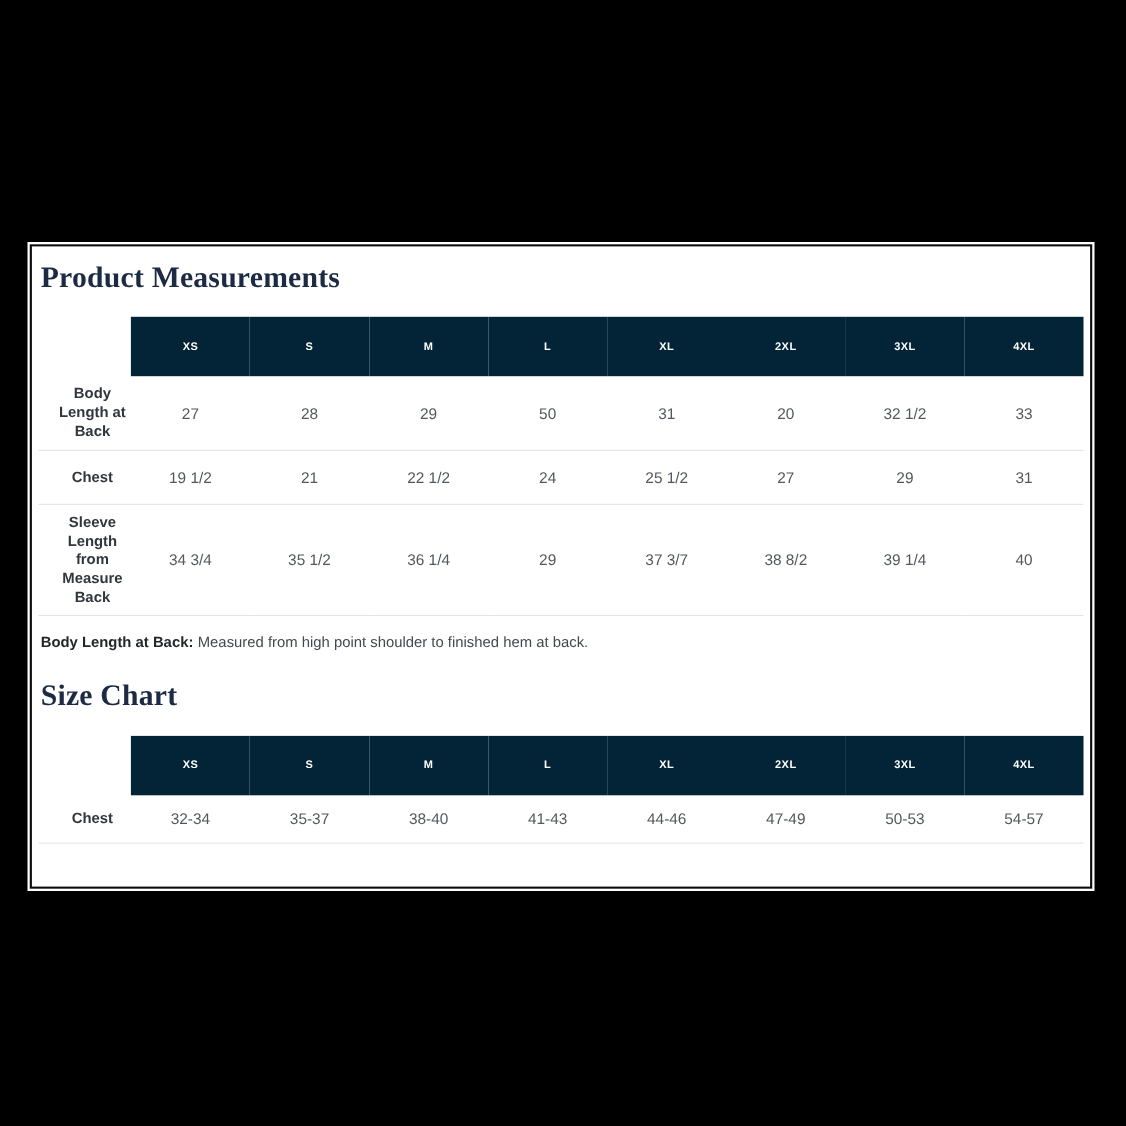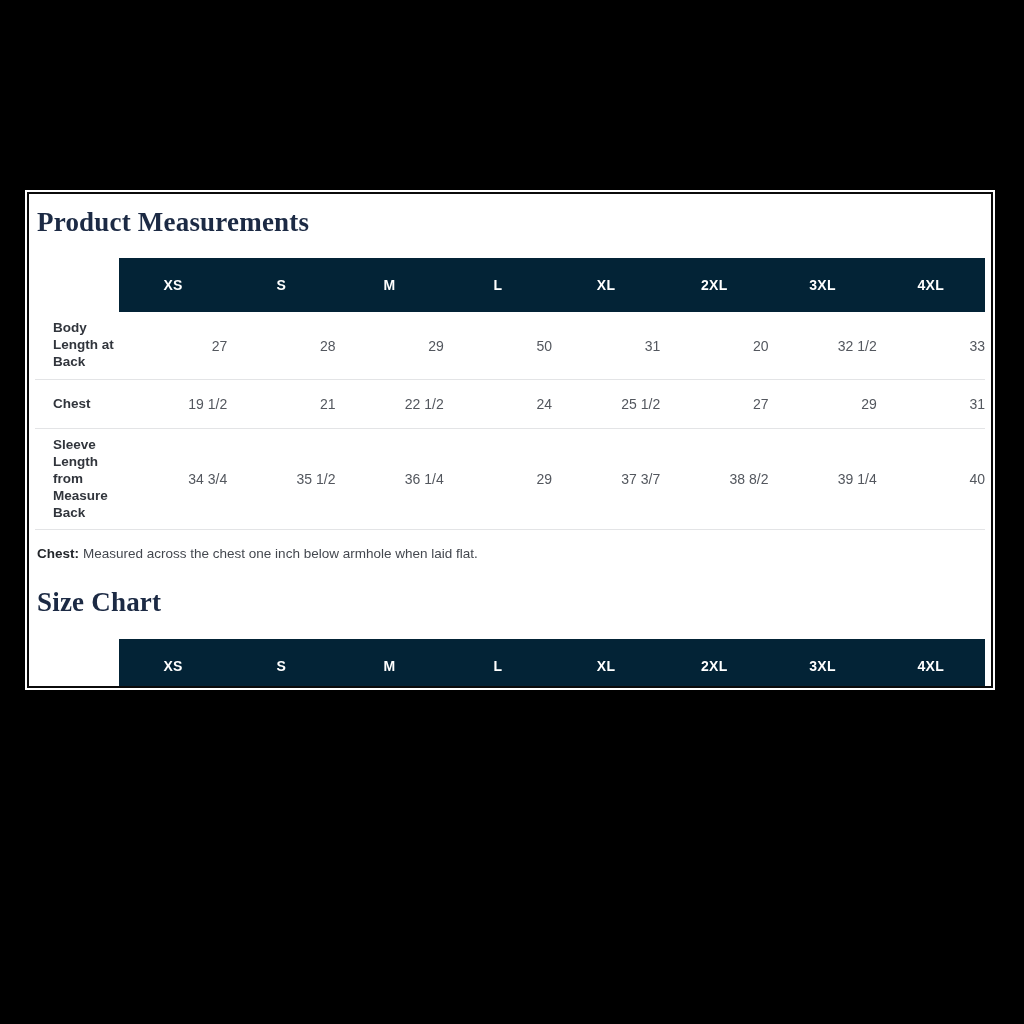--- a/index.html
+++ b/index.html
@@ -18,22 +18,22 @@
   *{margin:0;padding:0;box-sizing:border-box;}
   html,body{width:1024px;height:1024px;}
   body{
     background:var(--bg);
     font-family:"Liberation Sans","DejaVu Sans",sans-serif;
     position:relative;
     overflow:hidden;
   }
   .panel{
     position:absolute;
-    left:27px; top:192px;
-    width:966px; height:496px;
+    left:27px; top:222px;
+    width:966px; height:586px;
     background:var(--panel-bg);
     border:2px solid var(--panel-border);
     outline:2px solid #ffffff;
     padding:12px 16px 0 6px;
     overflow:hidden;
   }
   h1.section-title{
     font-family:"Liberation Serif","DejaVu Serif",serif;
     font-size:27px;
     font-weight:700;
@@ -46,46 +46,46 @@
   h1.second{margin-top:10px;margin-bottom:20px;}
   table.size-table{
     border-collapse:collapse;
     table-layout:fixed;
     width:950px;
     margin-left:0;
   }
   table.size-table thead th{
     background:var(--header-bg);
     color:var(--header-text);
-    font-size:14px;
+    font-size:10px;
     font-weight:700;
     letter-spacing:0.4px;
     height:54px;
     text-align:center;
     vertical-align:middle;
   }
   table.size-table thead th.corner{
     background:transparent;
     width:84px;
   }
   table.size-table tbody tr{
     border-bottom:1px solid var(--divider);
   }
   table.size-table tbody th.rowlabel{
-    text-align:left;
+    text-align:center;
     font-size:13.5px;
     font-weight:700;
     color:var(--label-text);
     line-height:1.25;
     padding:8px 4px 8px 18px;
     vertical-align:middle;
     margin-top:10px;
   }
   table.size-table tbody td{
-    text-align:right;
+    text-align:center;
     font-size:14px;
     color:var(--value-text);
     padding:16px 0;
     vertical-align:middle;
   }
   table[data-table="size_chart"] tbody td{padding:13px 0;}
   table[data-table="size_chart"] tbody th.rowlabel{padding-top:13px;padding-bottom:13px;}
   .notes{margin:16px 0 0 2px;}
   .note{
     font-size:13.5px;
@@ -152,21 +152,21 @@
           <td>37 3/7</td>
           <td>38 8/2</td>
           <td>39 1/4</td>
           <td>40</td>
         </tr>
       </tbody>
     </table>
 
   <div class="notes">
     <p class="note">
-      <strong>Chest:</strong><span>Measured across the chest one inch below armhole when laid flat.</span>
+      <strong>Body Length at Back:</strong><span>Measured from high point shoulder to finished hem at back.</span>
     </p>
   </div>
 
   <h1 class="section-title second">Size Chart</h1>
 
   <table class="size-table" data-table="size_chart">
       <thead>
         <tr>
           <th class="corner"></th>
           <th>XS</th>

